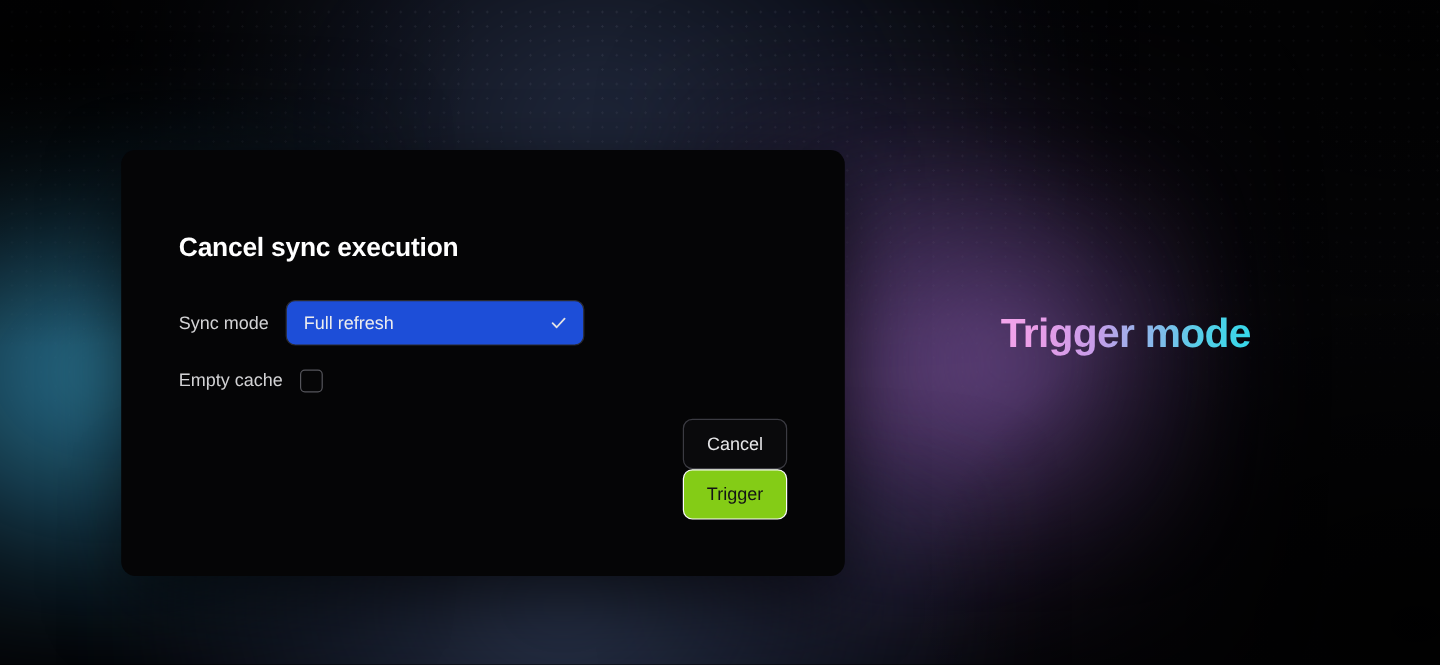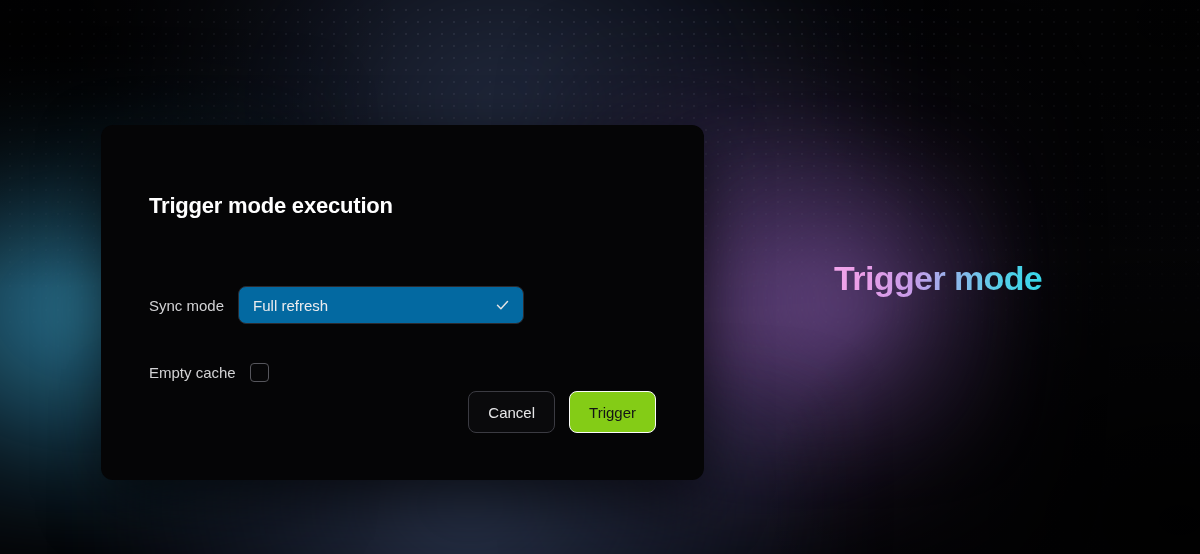--- a/index.html
+++ b/index.html
@@ -141,35 +141,35 @@
     line-height: 1;
     margin-top: 22px;
   }
 
   .field-row {
     display: flex;
     align-items: center;
     gap: 14px;
   }
 
-  .row-sync-mode { margin-top: 69px; }
-  .row-empty-cache { margin-top: 39px; }
+  .row-sync-mode { margin-top: 33px; }
+  .row-empty-cache { margin-top: 20px; }
 
   .field-label {
     font-size: 15px;
     color: #d2d2d4;
     line-height: 1;
     white-space: nowrap;
   }
 
   .select-control {
     position: relative;
-    width: 286px;
+    width: 249px;
     height: 38px;
-    background: #0369a1;
+    background: #1d4ed8;
     border: 1px solid #2b2b30;
     border-radius: 8px;
     display: flex;
     align-items: center;
     padding: 0 14px;
   }
 
   .select-value {
     font-size: 15px;
     color: #ececee;
@@ -193,21 +193,21 @@
     border: 1.6px solid #56565c;
     border-radius: 4px;
     background: #060607;
   }
 
   .modal-actions {
     position: absolute;
     right: 48px;
     bottom: 47px;
     display: flex;
-    gap: 14px;
+    flex-direction: column;
   }
 
   .btn {
     height: 42px;
     border-radius: 8px;
     font-size: 15px;
     font-family: "Liberation Sans", sans-serif;
     line-height: 1;
     cursor: pointer;
     display: inline-flex;
@@ -261,21 +261,21 @@
     <div class="glow-teal"></div>
     <div class="glow-purple"></div>
     <div class="glow-violet-right"></div>
     <div class="glow-slate-bottom"></div>
     <div class="dot-grid"></div>
     <div class="vignette"></div>
   </div>
 
   <div class="modal">
 
-    <div class="modal-title">Trigger mode execution</div>
+    <div class="modal-title">Cancel sync execution</div>
 
     <div class="field-row row-sync-mode">
       <span class="field-label">Sync mode</span>
       <div class="select-control">
         <span class="select-value">Full refresh</span>
         <span class="select-check">
           <svg width="15" height="15" viewBox="0 0 15 15" fill="none" stroke="#e2e2e4" stroke-width="1.5" stroke-linecap="round" stroke-linejoin="round">
             <polyline points="2.5,7.8 5.9,11.2 12.5,4"></polyline>
           </svg>
         </span>

